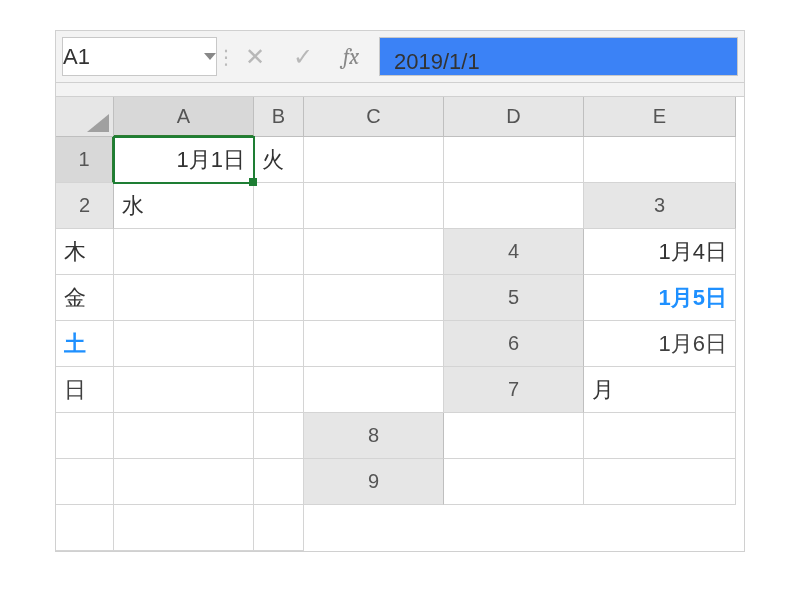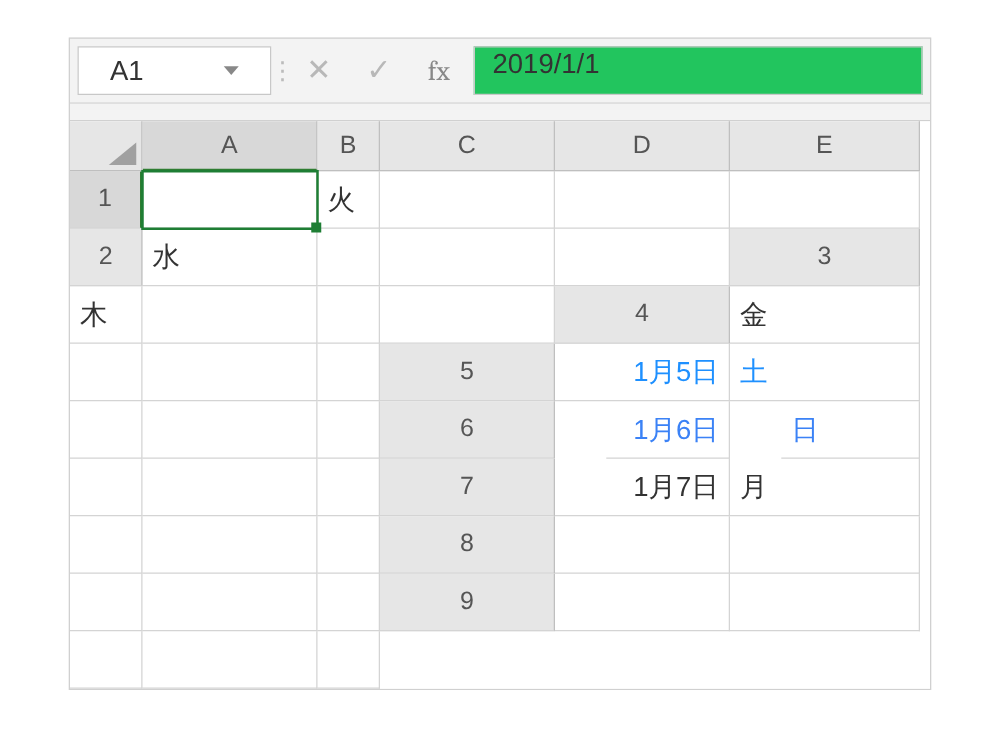--- a/index.html
+++ b/index.html
@@ -22,21 +22,21 @@
       height: 52px;
       border-bottom: 1px solid #d0d0d0;
     }
     .name-box {
       width: 155px;
       background: #fff;
       border: 1px solid #c8c8c8;
       margin: 6px 4px 6px 6px;
       display: flex;
       align-items: center;
-      padding: 0 25px;
+      padding: 0 0;
       font-size: 22px;
       color: #333;
       justify-content: space-between;
     }
     .dropdown-arrow {
       width: 0; height: 0;
       border-left: 6px solid transparent;
       border-right: 6px solid transparent;
       border-top: 7px solid #888;
     }
@@ -50,31 +50,32 @@
     }
     .fb-btn {
       width: 48px;
       display: flex;
       align-items: center;
       justify-content: center;
       color: #b8b8b8;
       font-size: 24px;
     }
     .fx-label {
+      font-style: italic;
       font-family: "Cambria", serif;
       font-size: 22px;
       color: #888;
     }
     .formula-input {
       flex: 1;
-      background: #22c55e;
+      background: #3b82f6;
       border: 1px solid #c8c8c8;
       margin: 6px 6px 6px 4px;
       display: flex;
-      align-items: flex-start;
+      align-items: flex-end;
       padding: 0 14px;
       font-size: 22px;
       color: #333;
     }
     
     .spacer-row {
       height: 14px;
       background: #f3f3f3;
       border-bottom: 1px solid #d0d0d0;
     }
@@ -136,22 +137,22 @@
       height: 46px;
       display: flex;
       align-items: center;
       padding: 0 8px;
       font-size: 22px;
       color: #333;
       position: relative;
     }
     .cell.right { justify-content: flex-end; }
     .cell.left { justify-content: flex-start; }
-    .cell.blue { color: #1e90ff; }
-    .cell.red { color: #3b82f6; margin-left: 41px; }
+    .cell.blue { color: #1e90ff; font-weight: bold; }
+    .cell.red { color: #404040; }
     .cell.selected {
       outline: 2px solid #1e7e34;
       outline-offset: -1px;
       z-index: 2;
     }
     .fill-handle {
       position: absolute;
       right: -4px; bottom: -4px;
       width: 8px; height: 8px;
       background: #1e7e34;
@@ -187,20 +188,21 @@
 
   <div class="grid" id="grid">
       <div class="corner"></div>
       <div class="col-head active">A</div>
       <div class="col-head">B</div>
       <div class="col-head">C</div>
       <div class="col-head">D</div>
       <div class="col-head">E</div>
       <div class="row-head active">1</div>
       <div class="cell right selected">
+        <span>1月1日</span>
         <div class="fill-handle"></div>
       </div>
       <div class="cell left">
         <span>火</span>
       </div>
       <div class="cell"></div>
       <div class="cell"></div>
       <div class="cell"></div>
       <div class="row-head">2</div>
       <div class="cell left">
@@ -210,20 +212,23 @@
       <div class="cell"></div>
       <div class="cell"></div>
       <div class="row-head">3</div>
       <div class="cell left">
         <span>木</span>
       </div>
       <div class="cell"></div>
       <div class="cell"></div>
       <div class="cell"></div>
       <div class="row-head">4</div>
+      <div class="cell right">
+        <span>1月4日</span>
+      </div>
       <div class="cell left">
         <span>金</span>
       </div>
       <div class="cell"></div>
       <div class="cell"></div>
       <div class="cell"></div>
       <div class="row-head">5</div>
       <div class="cell right blue">
         <span>1月5日</span>
       </div>
@@ -237,23 +242,20 @@
       <div class="cell right red">
         <span>1月6日</span>
       </div>
       <div class="cell left red">
         <span>日</span>
       </div>
       <div class="cell"></div>
       <div class="cell"></div>
       <div class="cell"></div>
       <div class="row-head">7</div>
-      <div class="cell right">
-        <span>1月7日</span>
-      </div>
       <div class="cell left">
         <span>月</span>
       </div>
       <div class="cell"></div>
       <div class="cell"></div>
       <div class="cell"></div>
       <div class="row-head">8</div>
       <div class="cell"></div>
       <div class="cell"></div>
       <div class="cell"></div>

